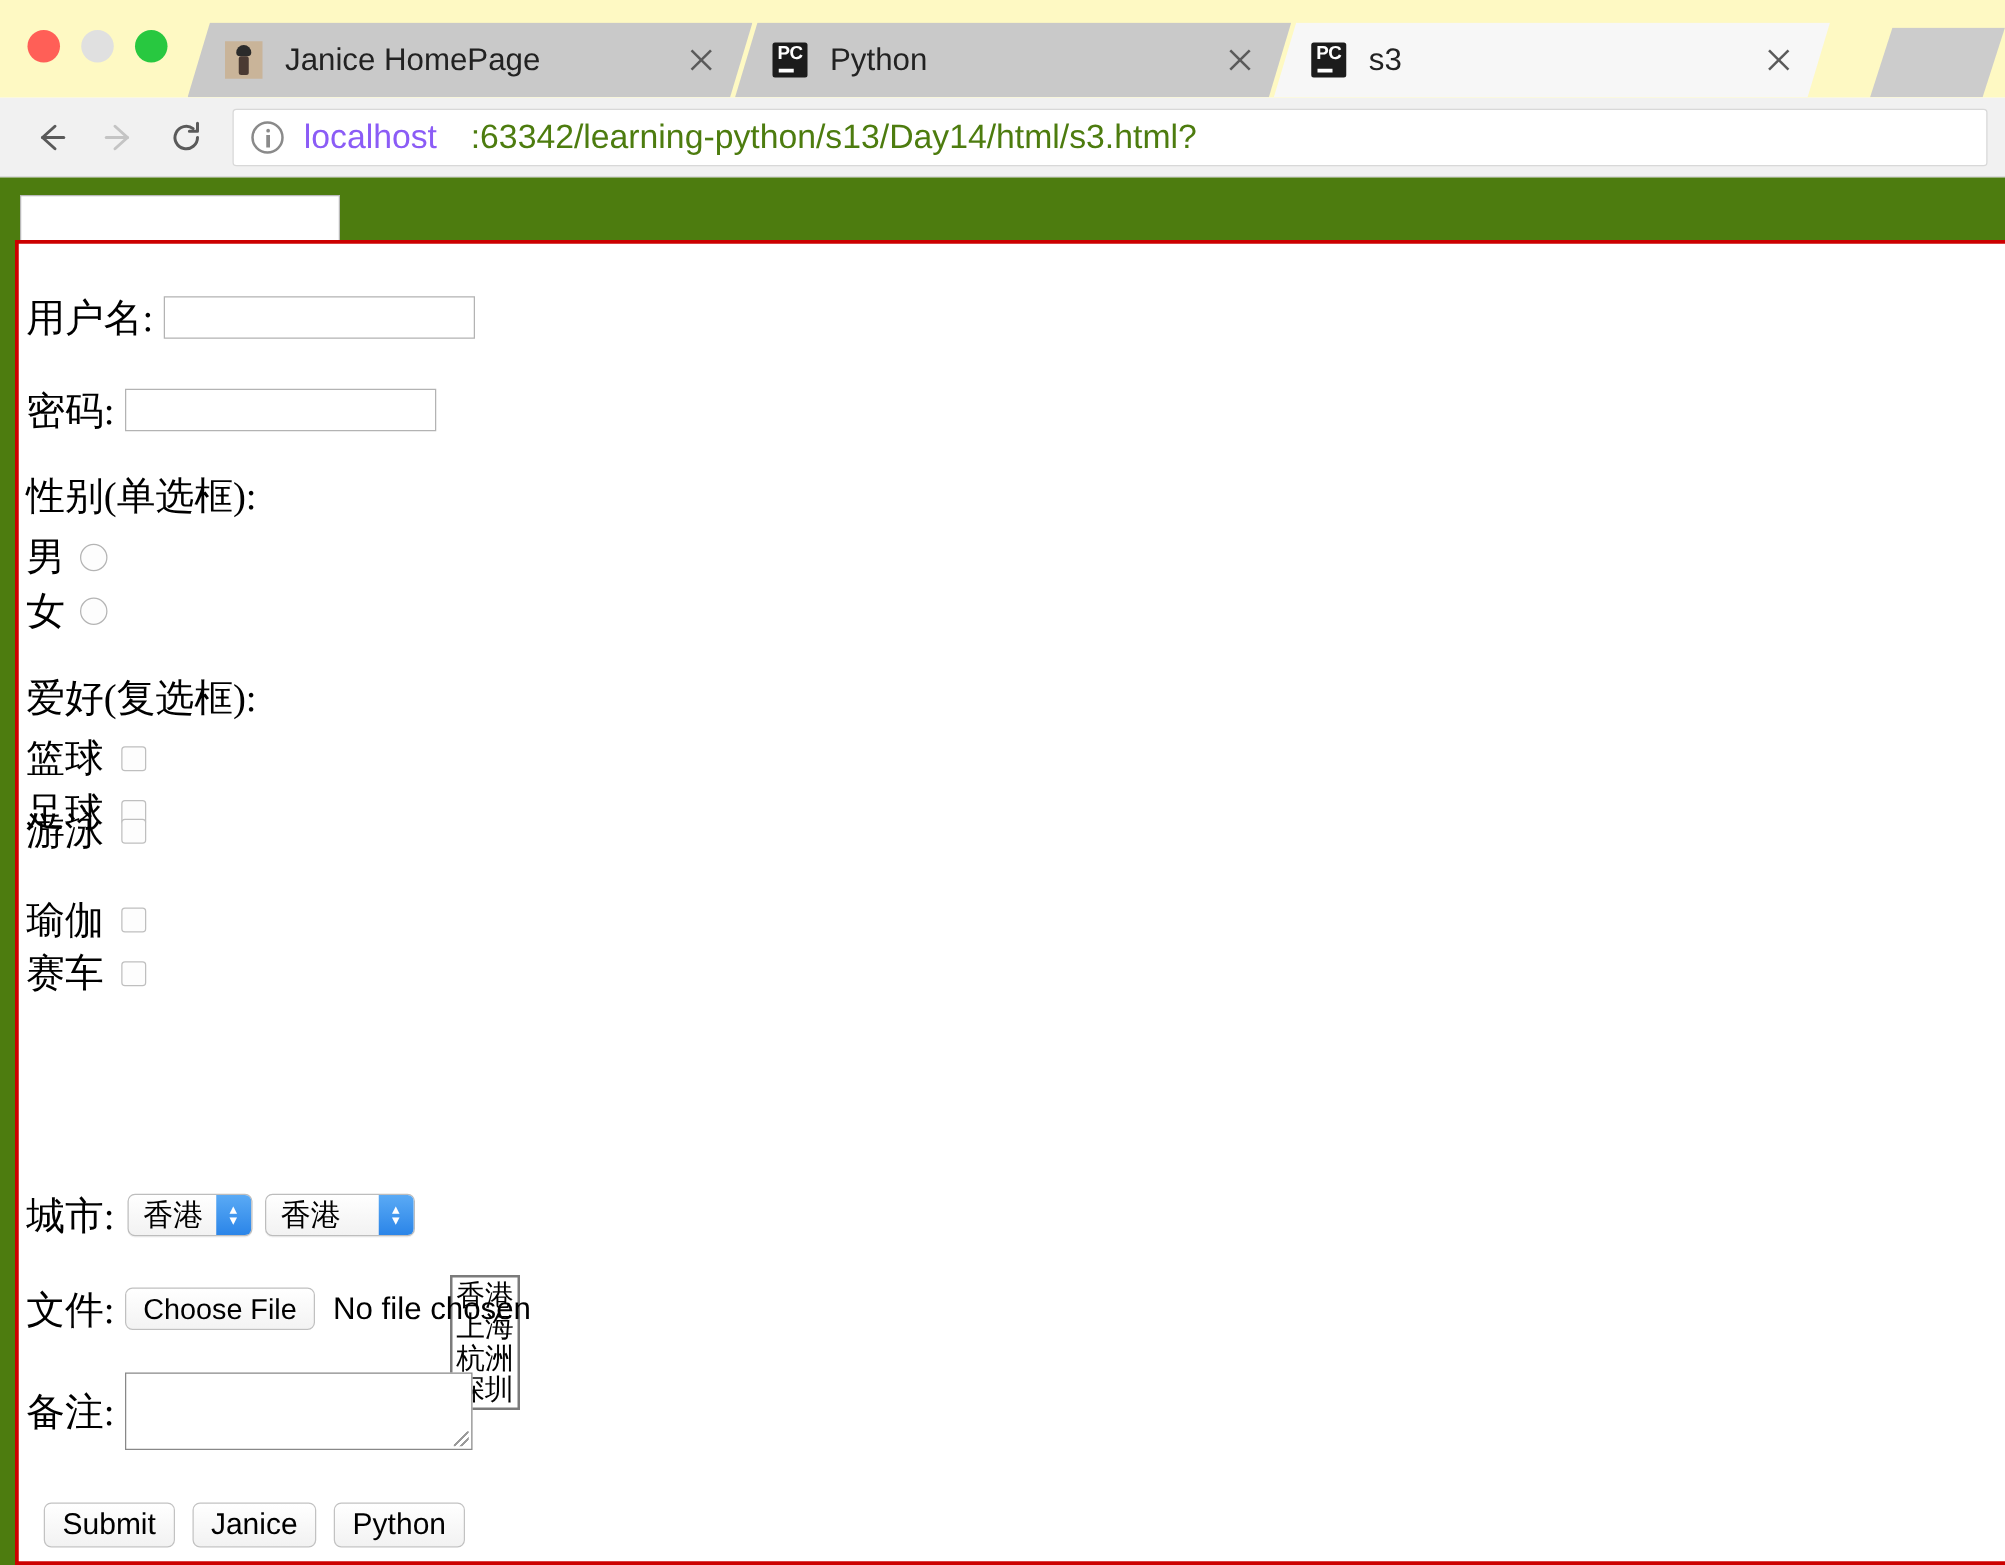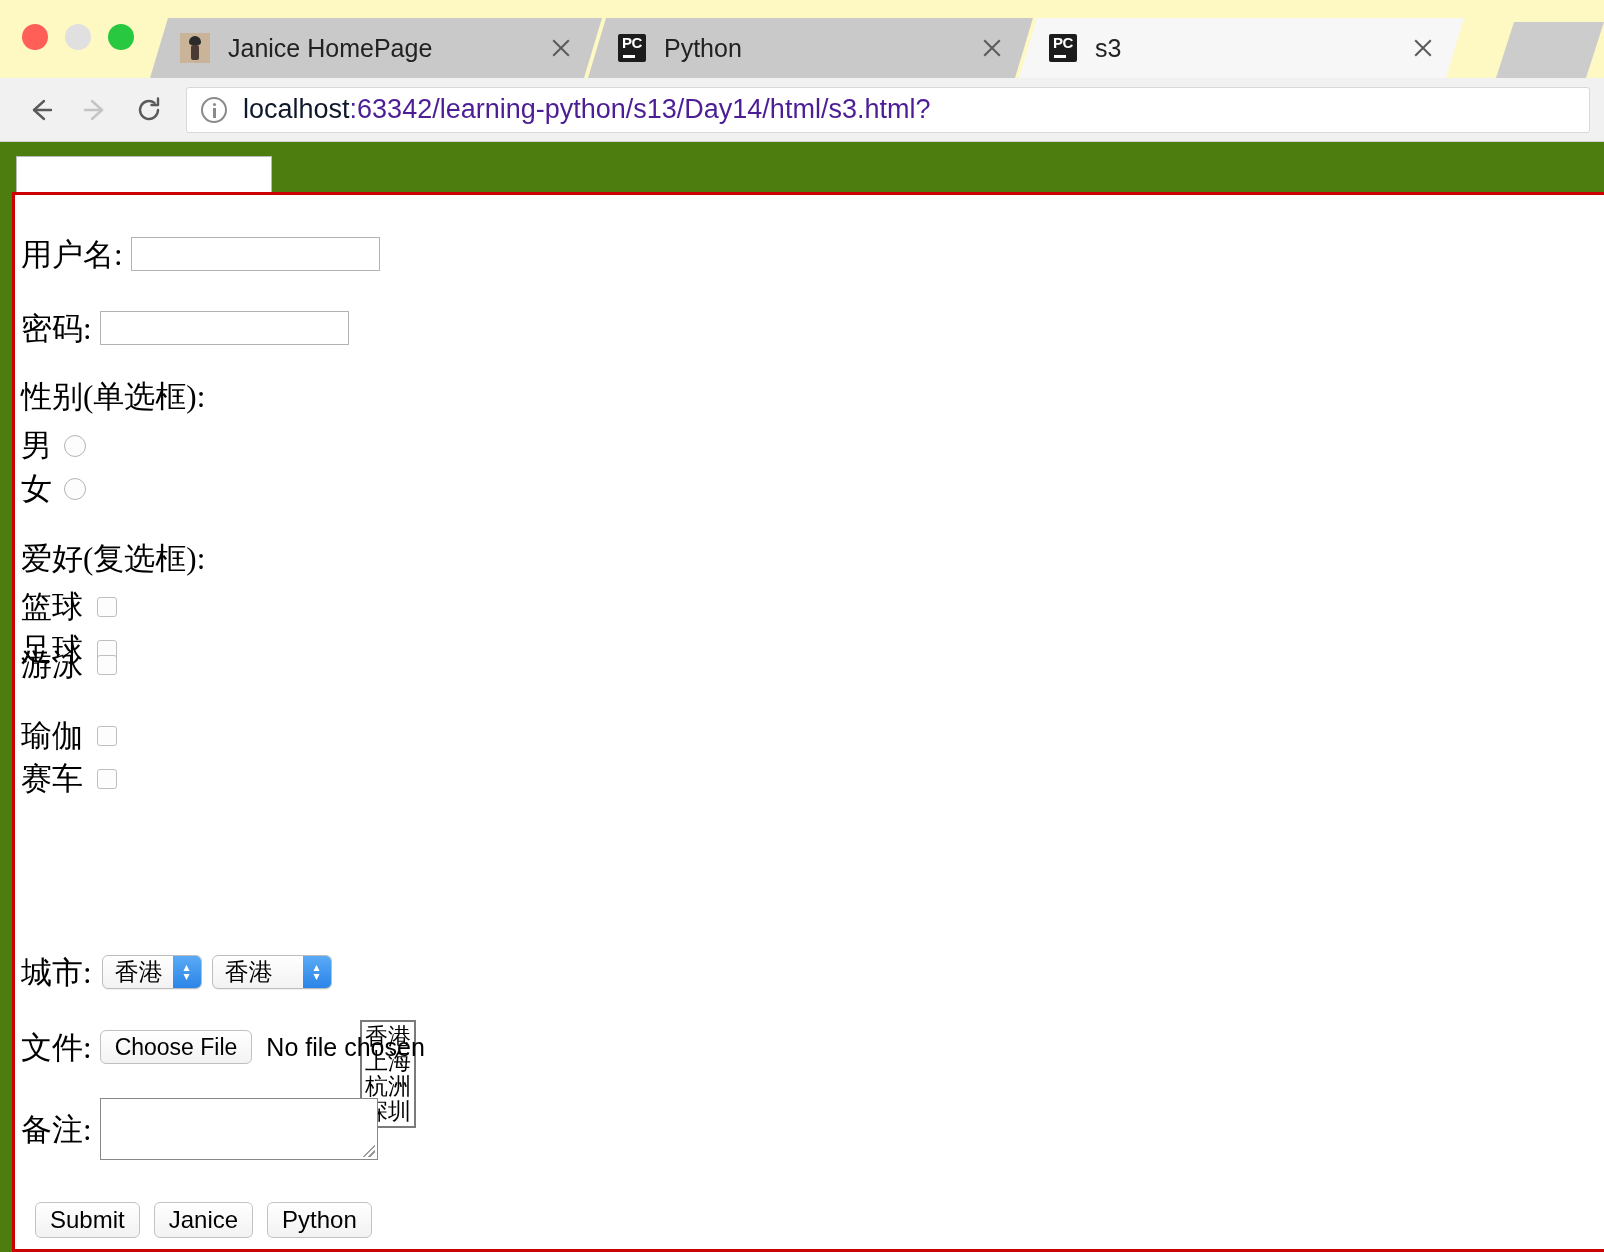--- a/index.html
+++ b/index.html
@@ -199,22 +199,22 @@
     position: absolute;
     left: 10px; top: 9px;
     width: 3px; height: 10px;
     background: #8a8a8a;
   }
   .url {
     font-size: 27px;
     white-space: nowrap;
     font-family: "Liberation Sans", sans-serif;
   }
-  .url .host { color: #0f172a; }
-  .url .rest { color: #4c1d95; }
+  .url .host { color: #8b5cf6; }
+  .url .rest { color: #4d7c0f; margin-left: 27px; }
 
   
   .page {
     position: relative;
     background: #4d7c0f;
     height: 1202px;
     overflow: hidden;
   }
 
   .top-input {

